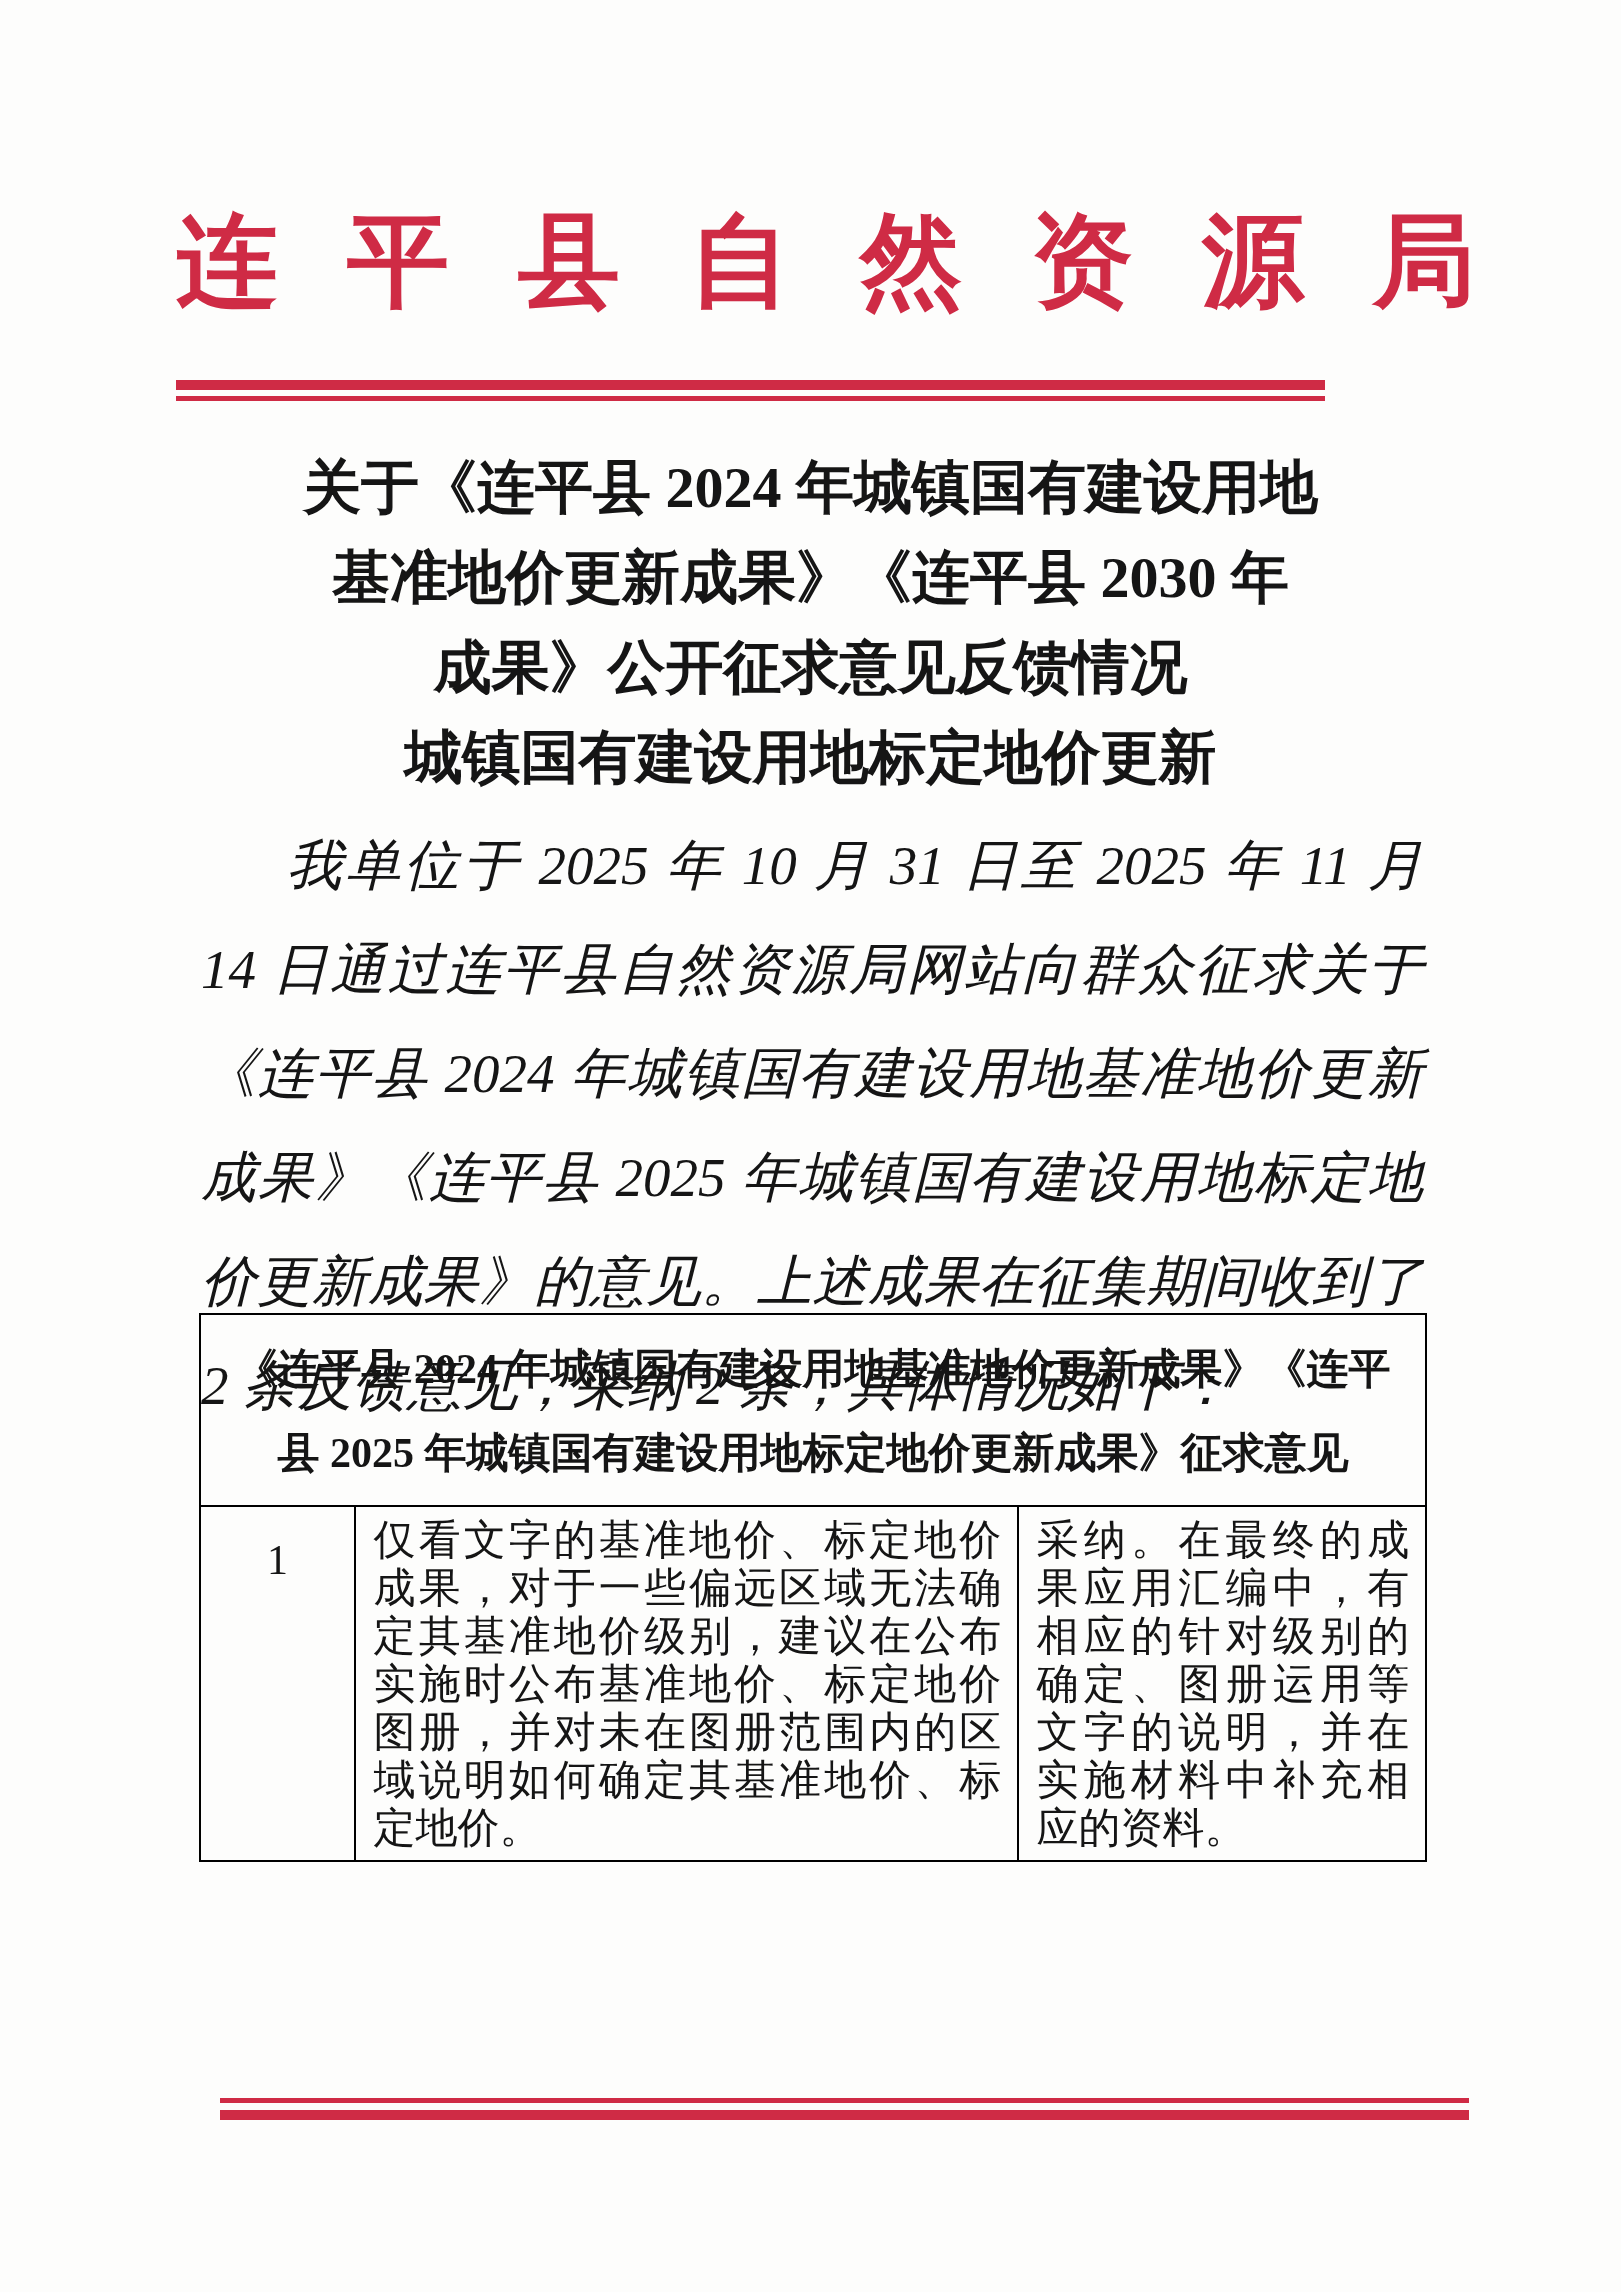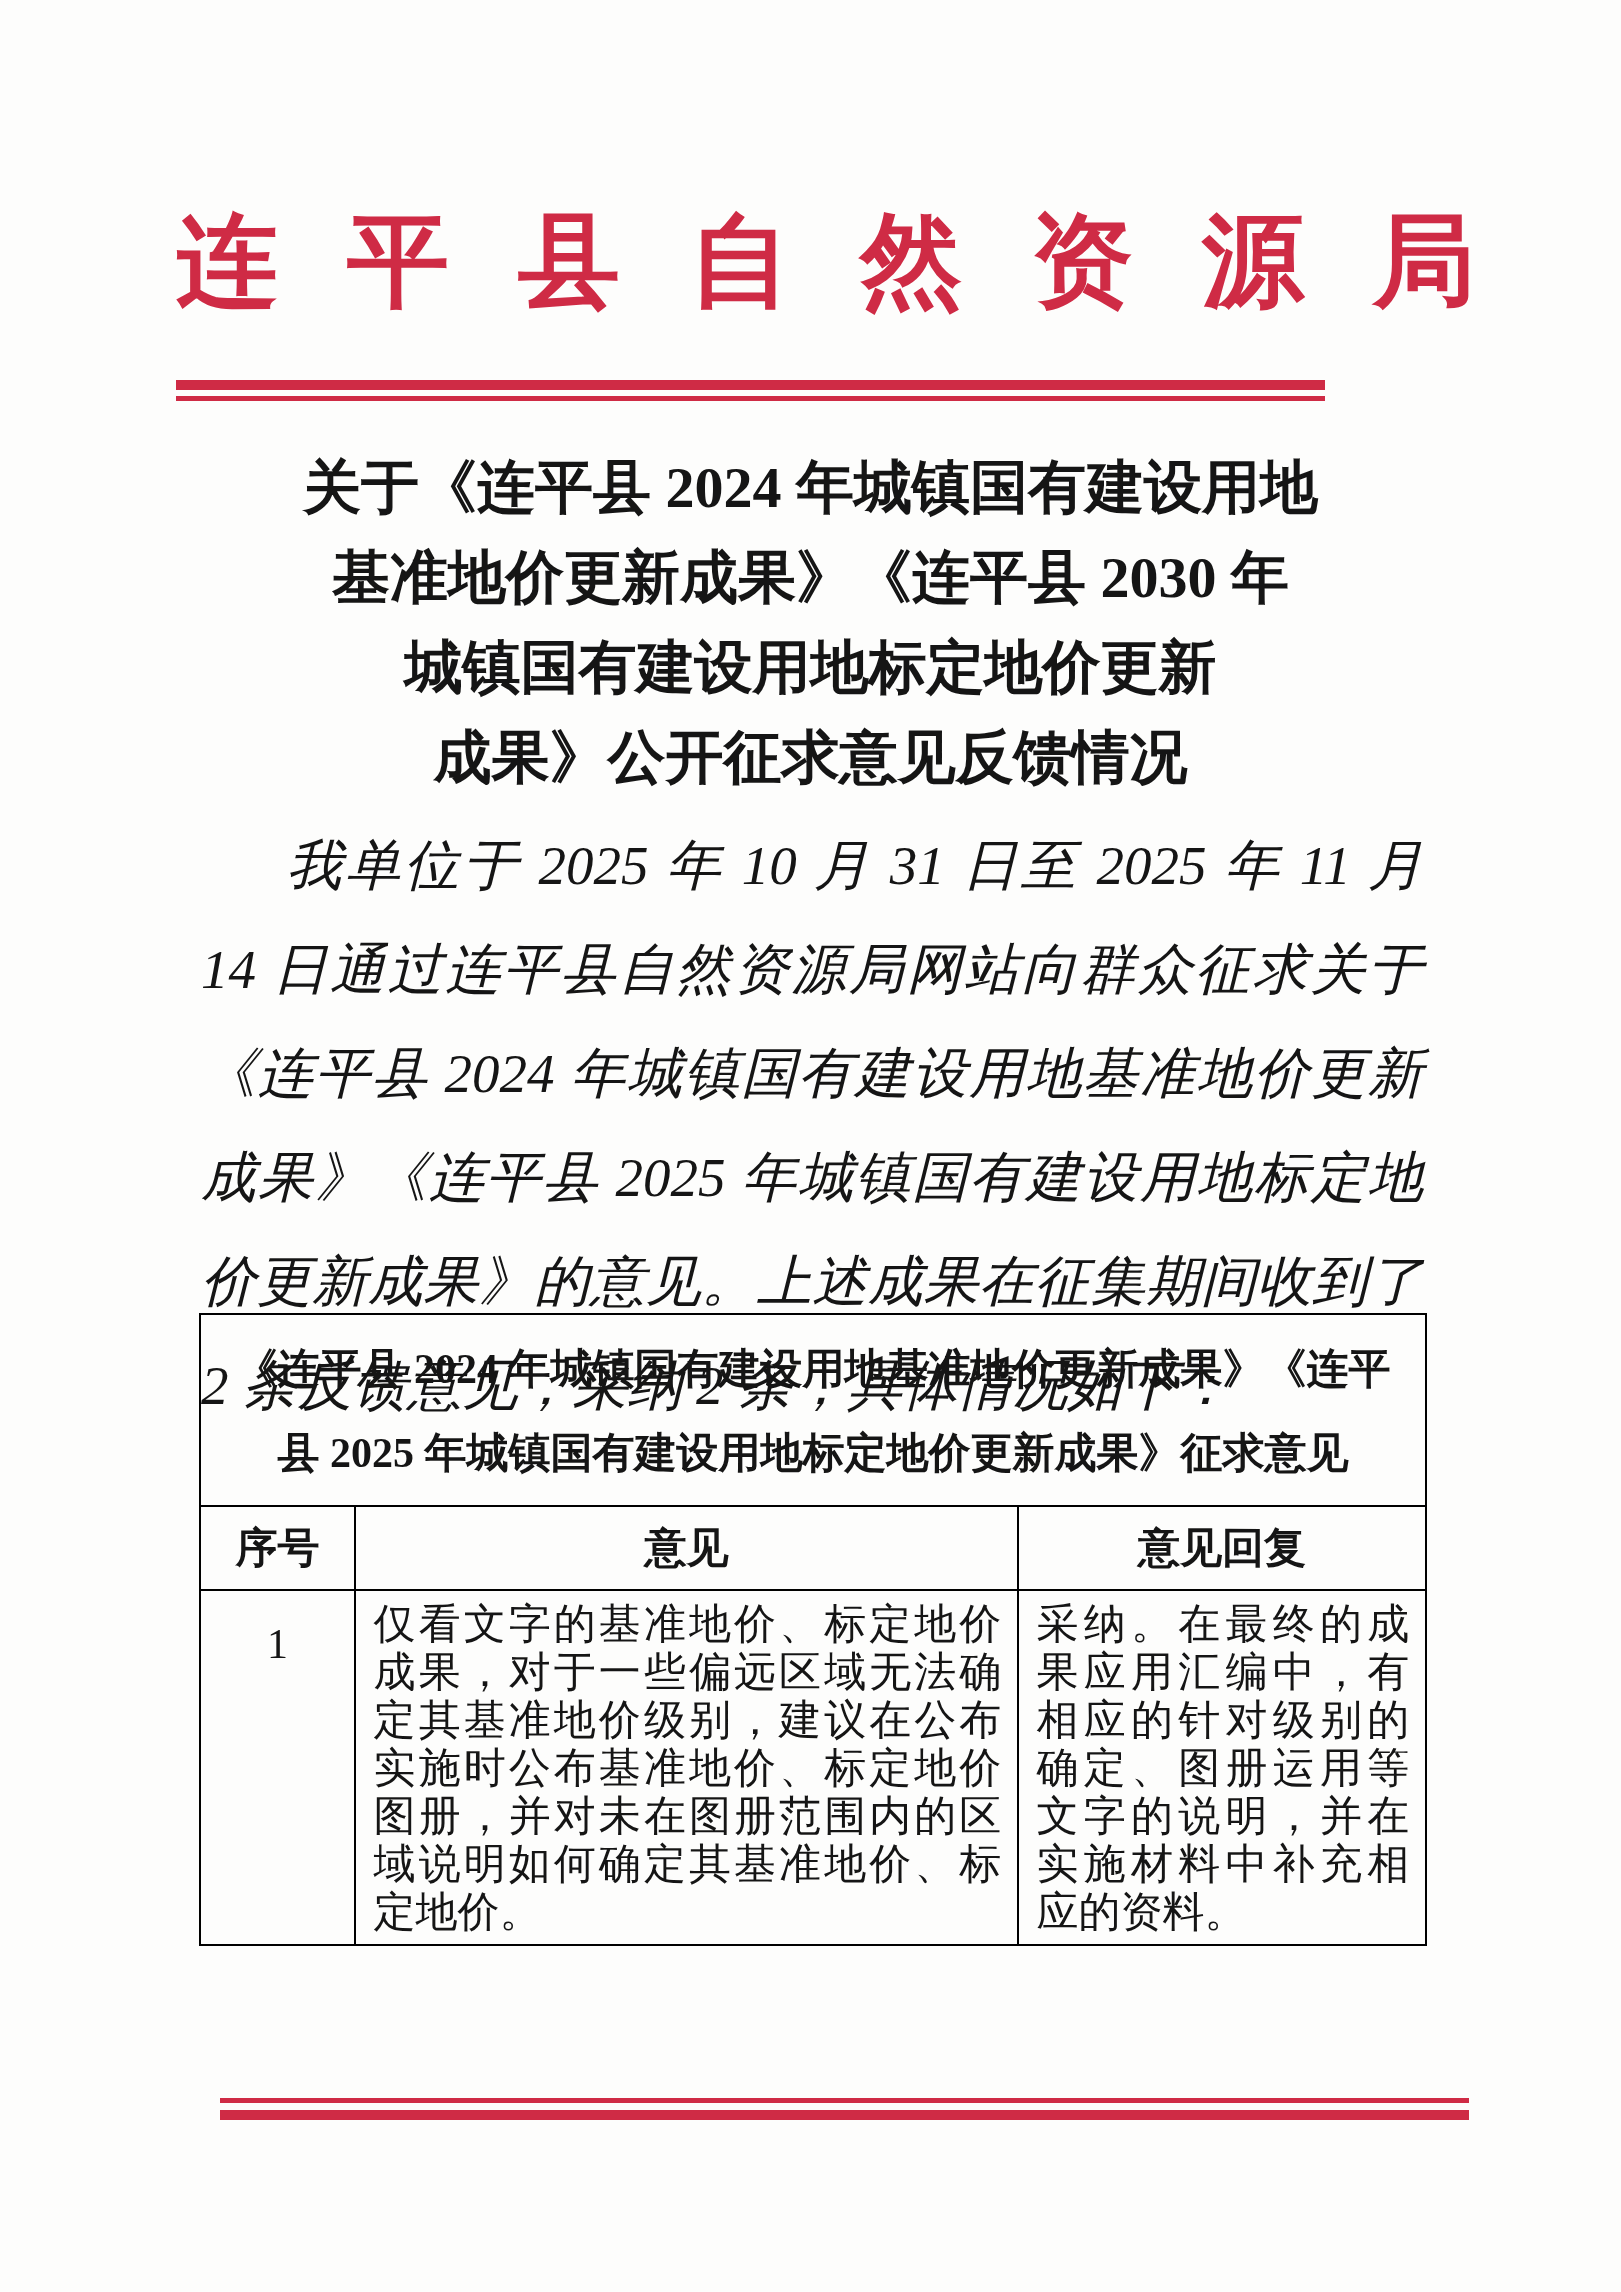--- a/index.html
+++ b/index.html
@@ -114,42 +114,37 @@
   <div class="agency-title">连平县自然资源局</div>
 
   <div class="rule-top">
     <div class="bar-thick"></div>
     <div class="bar-thin"></div>
   </div>
 
   <div class="doc-title">
     <div>关于《连平县 2024 年城镇国有建设用地</div>
     <div>基准地价更新成果》《连平县 2030 年</div>
+    <div>成果》公开征求意见反馈情况</div>
     <div>城镇国有建设用地标定地价更新</div>
-    <div>成果》公开征求意见反馈情况</div>
   </div>
 
   <div class="body-text">
     <p>我单位于 2025 年 10 月 31 日至 2025 年 11 月 14 日通过连平县自然资源局网站向群众征求关于《连平县 2024 年城镇国有建设用地基准地价更新成果》《连平县 2025 年城镇国有建设用地标定地价更新成果》的意见。上述成果在征集期间收到了 2 条反馈意见，采纳 2 条，具体情况如下：</p>
   </div>
 
   <table class="fb-table">
     <colgroup>
       <col class="col-seq-w">
       <col class="col-op-w">
       <col class="col-re-w">
     </colgroup>
     <tbody>
       <tr>
         <td class="caption-cell" colspan="3">《连平县 2024 年城镇国有建设用地基准地价更新成果》《连平县 2025 年城镇国有建设用地标定地价更新成果》征求意见</td>
-      </tr>
-      <tr>
-        <td class="col-head">序号</td>
-        <td class="col-head">意见</td>
-        <td class="col-head">意见回复</td>
       </tr>
       <tr>
         <td class="cell-seq">1</td>
         <td class="cell-text">仅看文字的基准地价、标定地价成果，对于一些偏远区域无法确定其基准地价级别，建议在公布实施时公布基准地价、标定地价图册，并对未在图册范围内的区域说明如何确定其基准地价、标定地价。</td>
         <td class="cell-text">采纳。在最终的成果应用汇编中，有相应的针对级别的确定、图册运用等文字的说明，并在实施材料中补充相应的资料。</td>
       </tr>
     </tbody>
   </table>
 
   <div class="rule-bottom">

